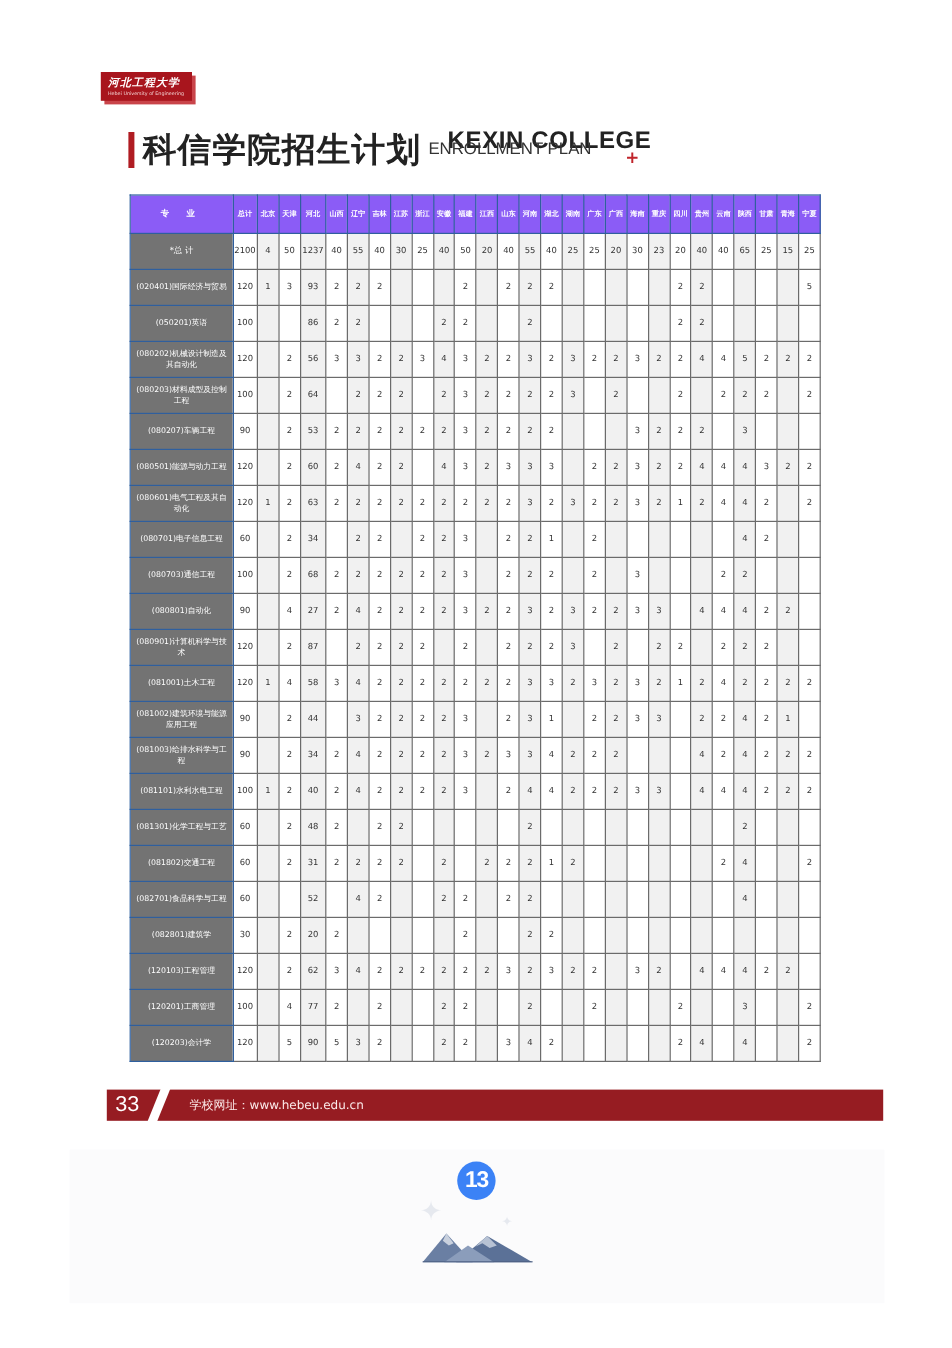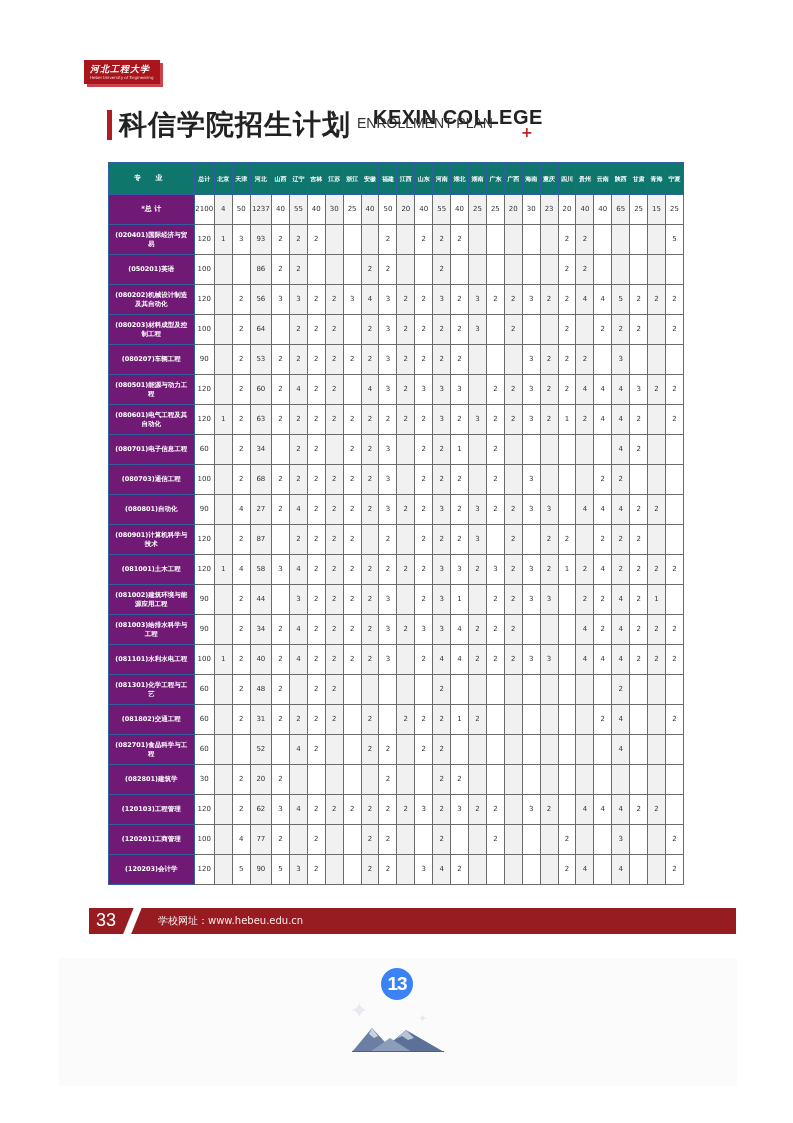--- a/index.html
+++ b/index.html
@@ -11,23 +11,23 @@
   .logo-sub { position: absolute; left: 6px; top: 15px; font-size: 4px; color: #f3d4d4; white-space: nowrap; }
 
   .title-bar { position: absolute; left: 107px; top: 110px; width: 5px; height: 30px; background: #b01c22; }
   .title-cn { position: absolute; left: 119px; top: 106px; font-size: 28px; font-weight: bold; color: #222; letter-spacing: 1px; white-space: nowrap; font-family: "DejaVu Sans", sans-serif; }
   .title-en1 { position: absolute; left: 357px; top: 106px; font-size: 20px; font-weight: bold; color: #222; white-space: nowrap; font-family: "Liberation Sans", sans-serif; letter-spacing: 0.5px; margin-left: 16px; }
   .title-en2 { position: absolute; left: 357px; top: 115px; font-size: 14px; color: #333; white-space: nowrap; font-family: "Liberation Sans", sans-serif; }
   .title-plus { position: absolute; left: 521px; top: 124px; font-size: 14px; font-weight: bold; color: #c0242b; }
 
   .plan-table { position: absolute; left: 108px; top: 162px; border-collapse: collapse; table-layout: fixed; width: 576px; }
   .plan-table td, .plan-table th { border: 1px solid #6b6b6b; text-align: center; vertical-align: middle; font-size: 7px; line-height: 9px; padding: 0; }
-  .plan-table th { background: #0f766e; color: #fff; font-weight: bold; height: 32px; font-size: 6px; border-color: #2f5f9e; }
+  .plan-table th { background: #8b5cf6; color: #fff; font-weight: bold; height: 32px; font-size: 6px; border-color: #2f5f9e; }
   .plan-table th.major-h { font-size: 7px; letter-spacing: 6px; }
-  .plan-table td.major { background: #701a75; color: #fff; font-size: 6.5px; padding: 0 4px; border-color: #2f5f9e; font-weight: bold; }
+  .plan-table td.major { background: #737373; color: #fff; font-size: 6.5px; padding: 0 4px; border-color: #2f5f9e; font-weight: normal; }
   .plan-table tr.total td { height: 30px; }
   .plan-table tr.total td.major { font-size: 7px; }
   .plan-table tr.row td { height: 30px; }
   .plan-table td.num { color: #333; font-size: 7px; }
   .plan-table td.num:nth-child(odd) { background: #f1f1f1; }
   .plan-table td.num:nth-child(even) { background: #ffffff; }
 
   .footer-band { position: absolute; left: 89px; top: 908px; width: 647px; height: 26px; background: #961c22; }
   .footer-num { position: absolute; left: 96px; top: 910px; font-size: 18px; color: #fff; font-family: "Liberation Sans", sans-serif; }
   .footer-slash { position: absolute; left: 128px; top: 906px; width: 8px; height: 32px; background: #fff; transform: skewX(-22deg); }

